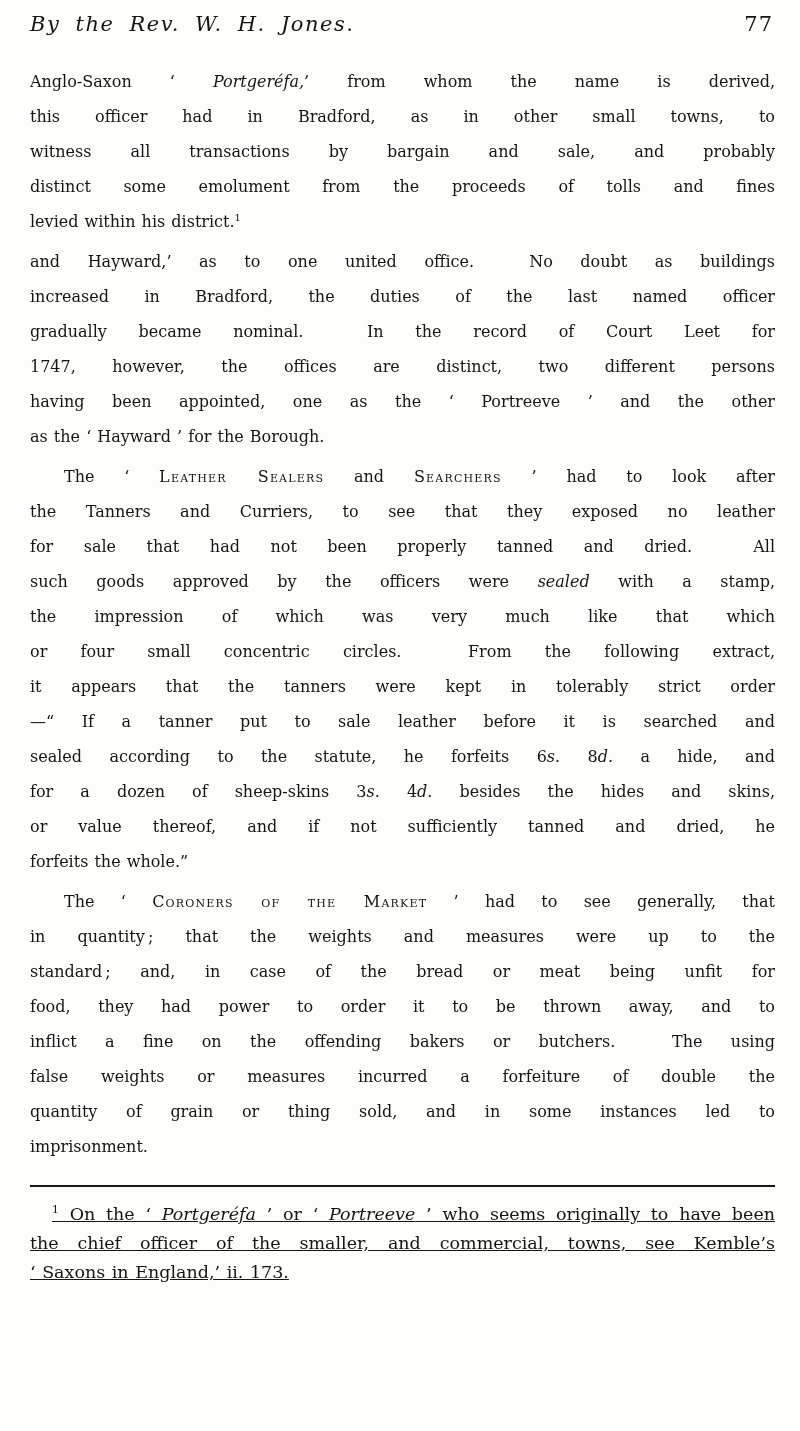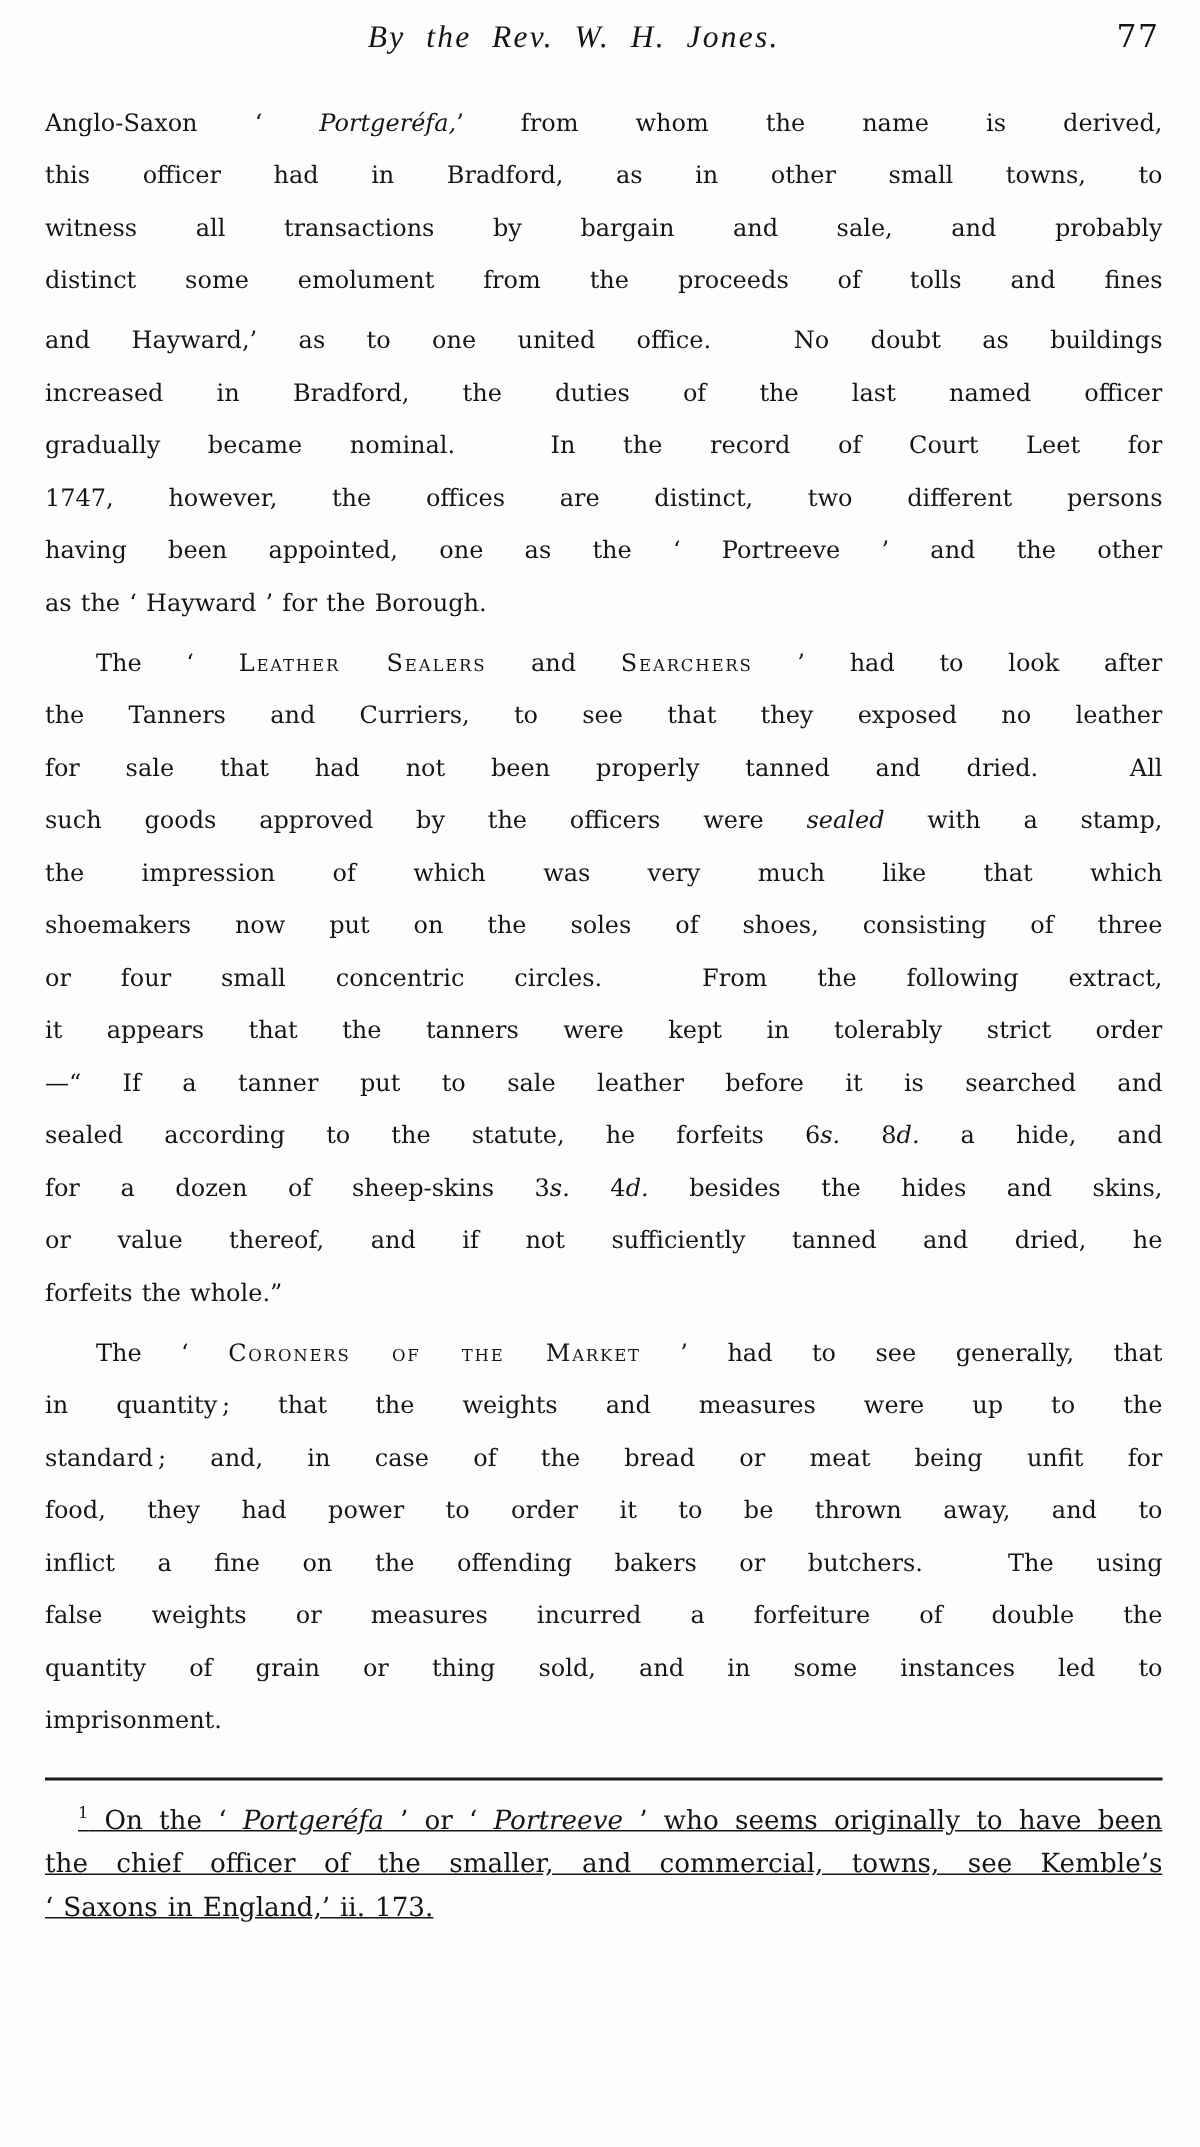--- a/index.html
+++ b/index.html
@@ -16,25 +16,23 @@
     overflow: hidden;
   }
   .running-header {
     position: relative;
     height: 34px;
     font-size: 21px;
   }
   .header-title {
     position: absolute;
     left: 0; right: 40px;
-    text-align: center;
     font-style: italic;
     letter-spacing: 1.5px;
     word-spacing: 7px;
-    font-family: Liberation Serif, serif;
   }
   .page-number {
     position: absolute;
     right: 2px;
     top: 0;
     font-style: normal;
     letter-spacing: 1px;
   }
   .text-block {
     margin-top: 18px;
@@ -85,36 +83,36 @@
     <span class="header-title">By the Rev. W. H. Jones.</span>
     <span class="page-number">77</span>
   </header>
 
   <main class="text-block" id="paragraphs">
       <div class="para">
         <div class="line first"><span class="run normal">Anglo-Saxon ‘ </span><span class="run italic">Portgeréfa,</span><span class="run normal">’ from whom the name is derived,</span></div>
         <div class="line"><span class="run normal">this officer had in Bradford, as in other small towns, to</span></div>
         <div class="line"><span class="run normal">witness all transactions by bargain and sale, and probably</span></div>
         <div class="line"><span class="run normal">distinct some emolument from the proceeds of tolls and fines</span></div>
+        <div class="line last"><span class="run normal">levied within his district.</span><sup class="run sup">1</sup></div>
       </div>
       <div class="para indent">
         <div class="line"><span class="run normal">and Hayward,’ as to one united office.&nbsp; No doubt as buildings</span></div>
         <div class="line"><span class="run normal">increased in Bradford, the duties of the last named officer</span></div>
         <div class="line"><span class="run normal">gradually became nominal.&nbsp; In the record of Court Leet for</span></div>
         <div class="line"><span class="run normal">1747, however, the offices are distinct, two different persons</span></div>
         <div class="line"><span class="run normal">having been appointed, one as the ‘ Portreeve ’ and the other</span></div>
         <div class="line last"><span class="run normal">as the ‘ Hayward ’ for the Borough.</span></div>
       </div>
       <div class="para indent">
         <div class="line first"><span class="run normal">The ‘ </span><span class="run smallcaps">Leather Sealers</span><span class="run normal"> and </span><span class="run smallcaps">Searchers</span><span class="run normal"> ’ had to look after</span></div>
         <div class="line"><span class="run normal">the Tanners and Curriers, to see that they exposed no leather</span></div>
         <div class="line"><span class="run normal">for sale that had not been properly tanned and dried.&nbsp; All</span></div>
         <div class="line"><span class="run normal">such goods approved by the officers were </span><span class="run italic">sealed</span><span class="run normal"> with a stamp,</span></div>
         <div class="line"><span class="run normal">the impression of which was very much like that which</span></div>
-        <div class="line"><span class="run normal">shoemakers now put on the soles of shoes, consisting of three</span></div>
         <div class="line"><span class="run normal">or four small concentric circles.&nbsp; From the following extract,</span></div>
         <div class="line"><span class="run normal">it appears that the tanners were kept in tolerably strict order</span></div>
         <div class="line"><span class="run normal">—“ If a tanner put to sale leather before it is searched and</span></div>
         <div class="line"><span class="run normal">sealed according to the statute, he forfeits 6</span><span class="run italic">s.</span><span class="run normal"> 8</span><span class="run italic">d.</span><span class="run normal"> a hide, and</span></div>
         <div class="line"><span class="run normal">for a dozen of sheep-skins 3</span><span class="run italic">s.</span><span class="run normal"> 4</span><span class="run italic">d.</span><span class="run normal"> besides the hides and skins,</span></div>
         <div class="line"><span class="run normal">or value thereof, and if not sufficiently tanned and dried, he</span></div>
         <div class="line last"><span class="run normal">forfeits the whole.”</span></div>
       </div>
       <div class="para indent">
         <div class="line first"><span class="run normal">The ‘ </span><span class="run smallcaps">Coroners of the Market</span><span class="run normal"> ’ had to see generally, that</span></div>

